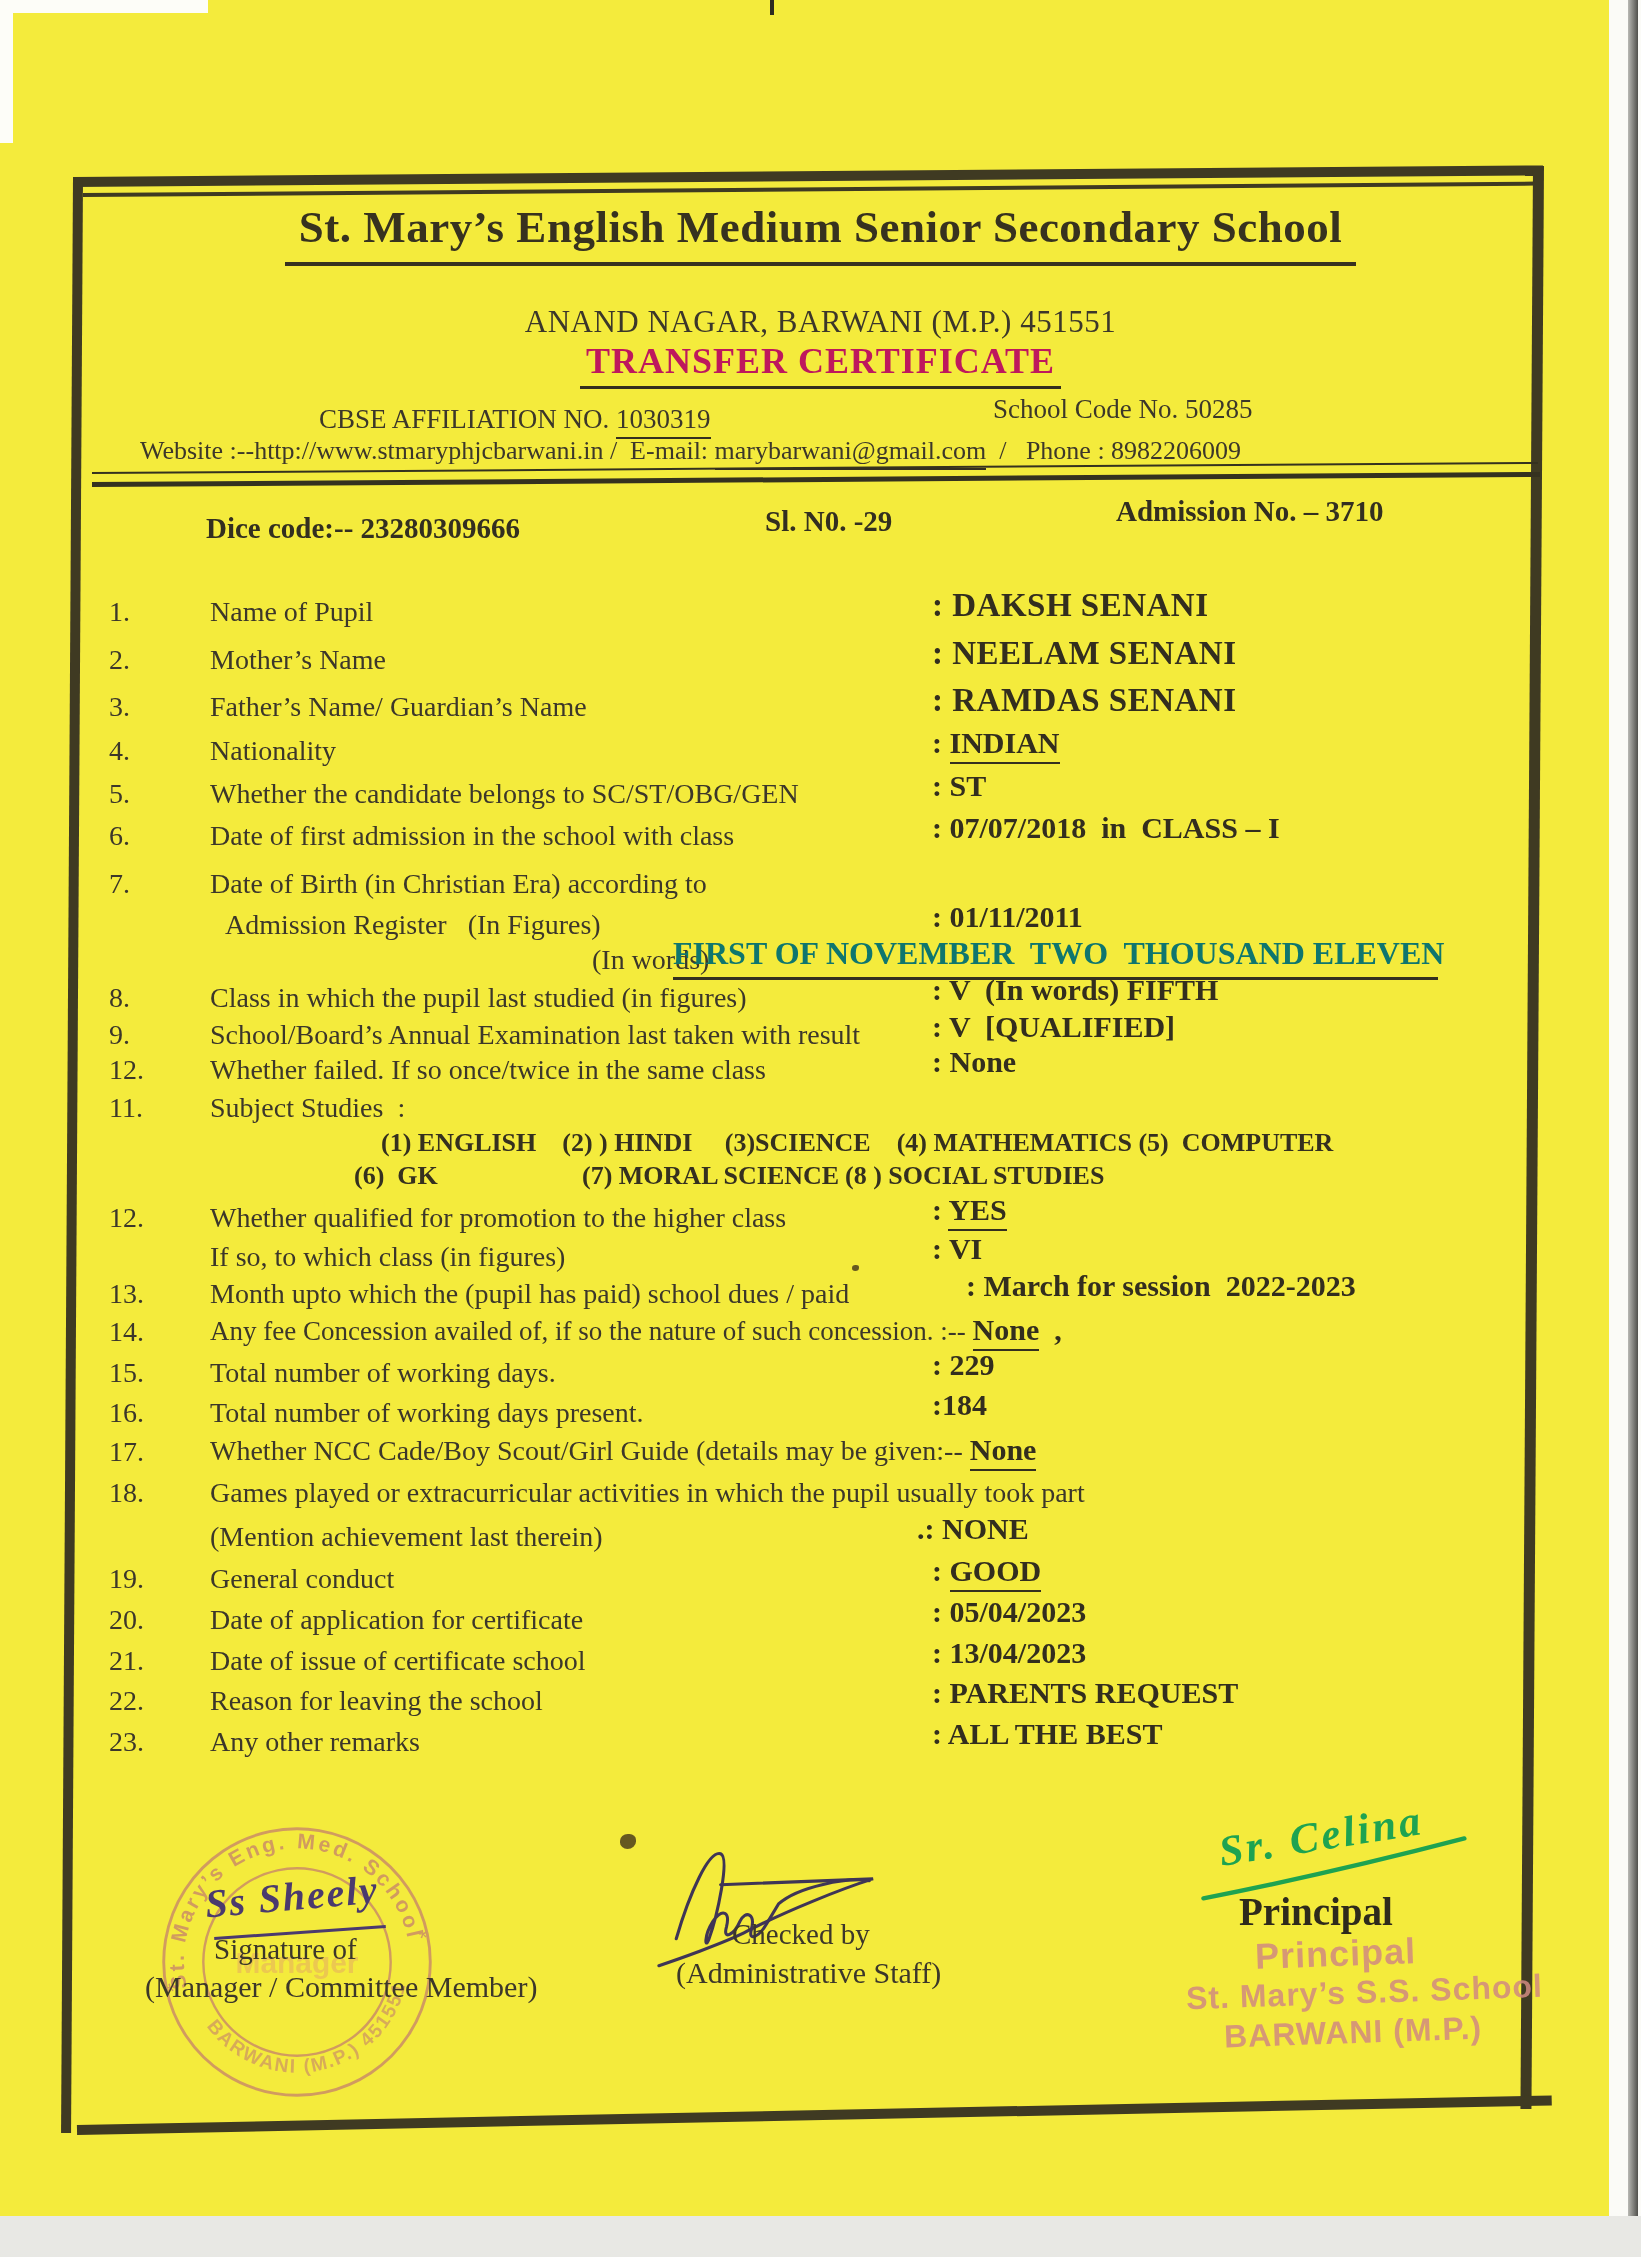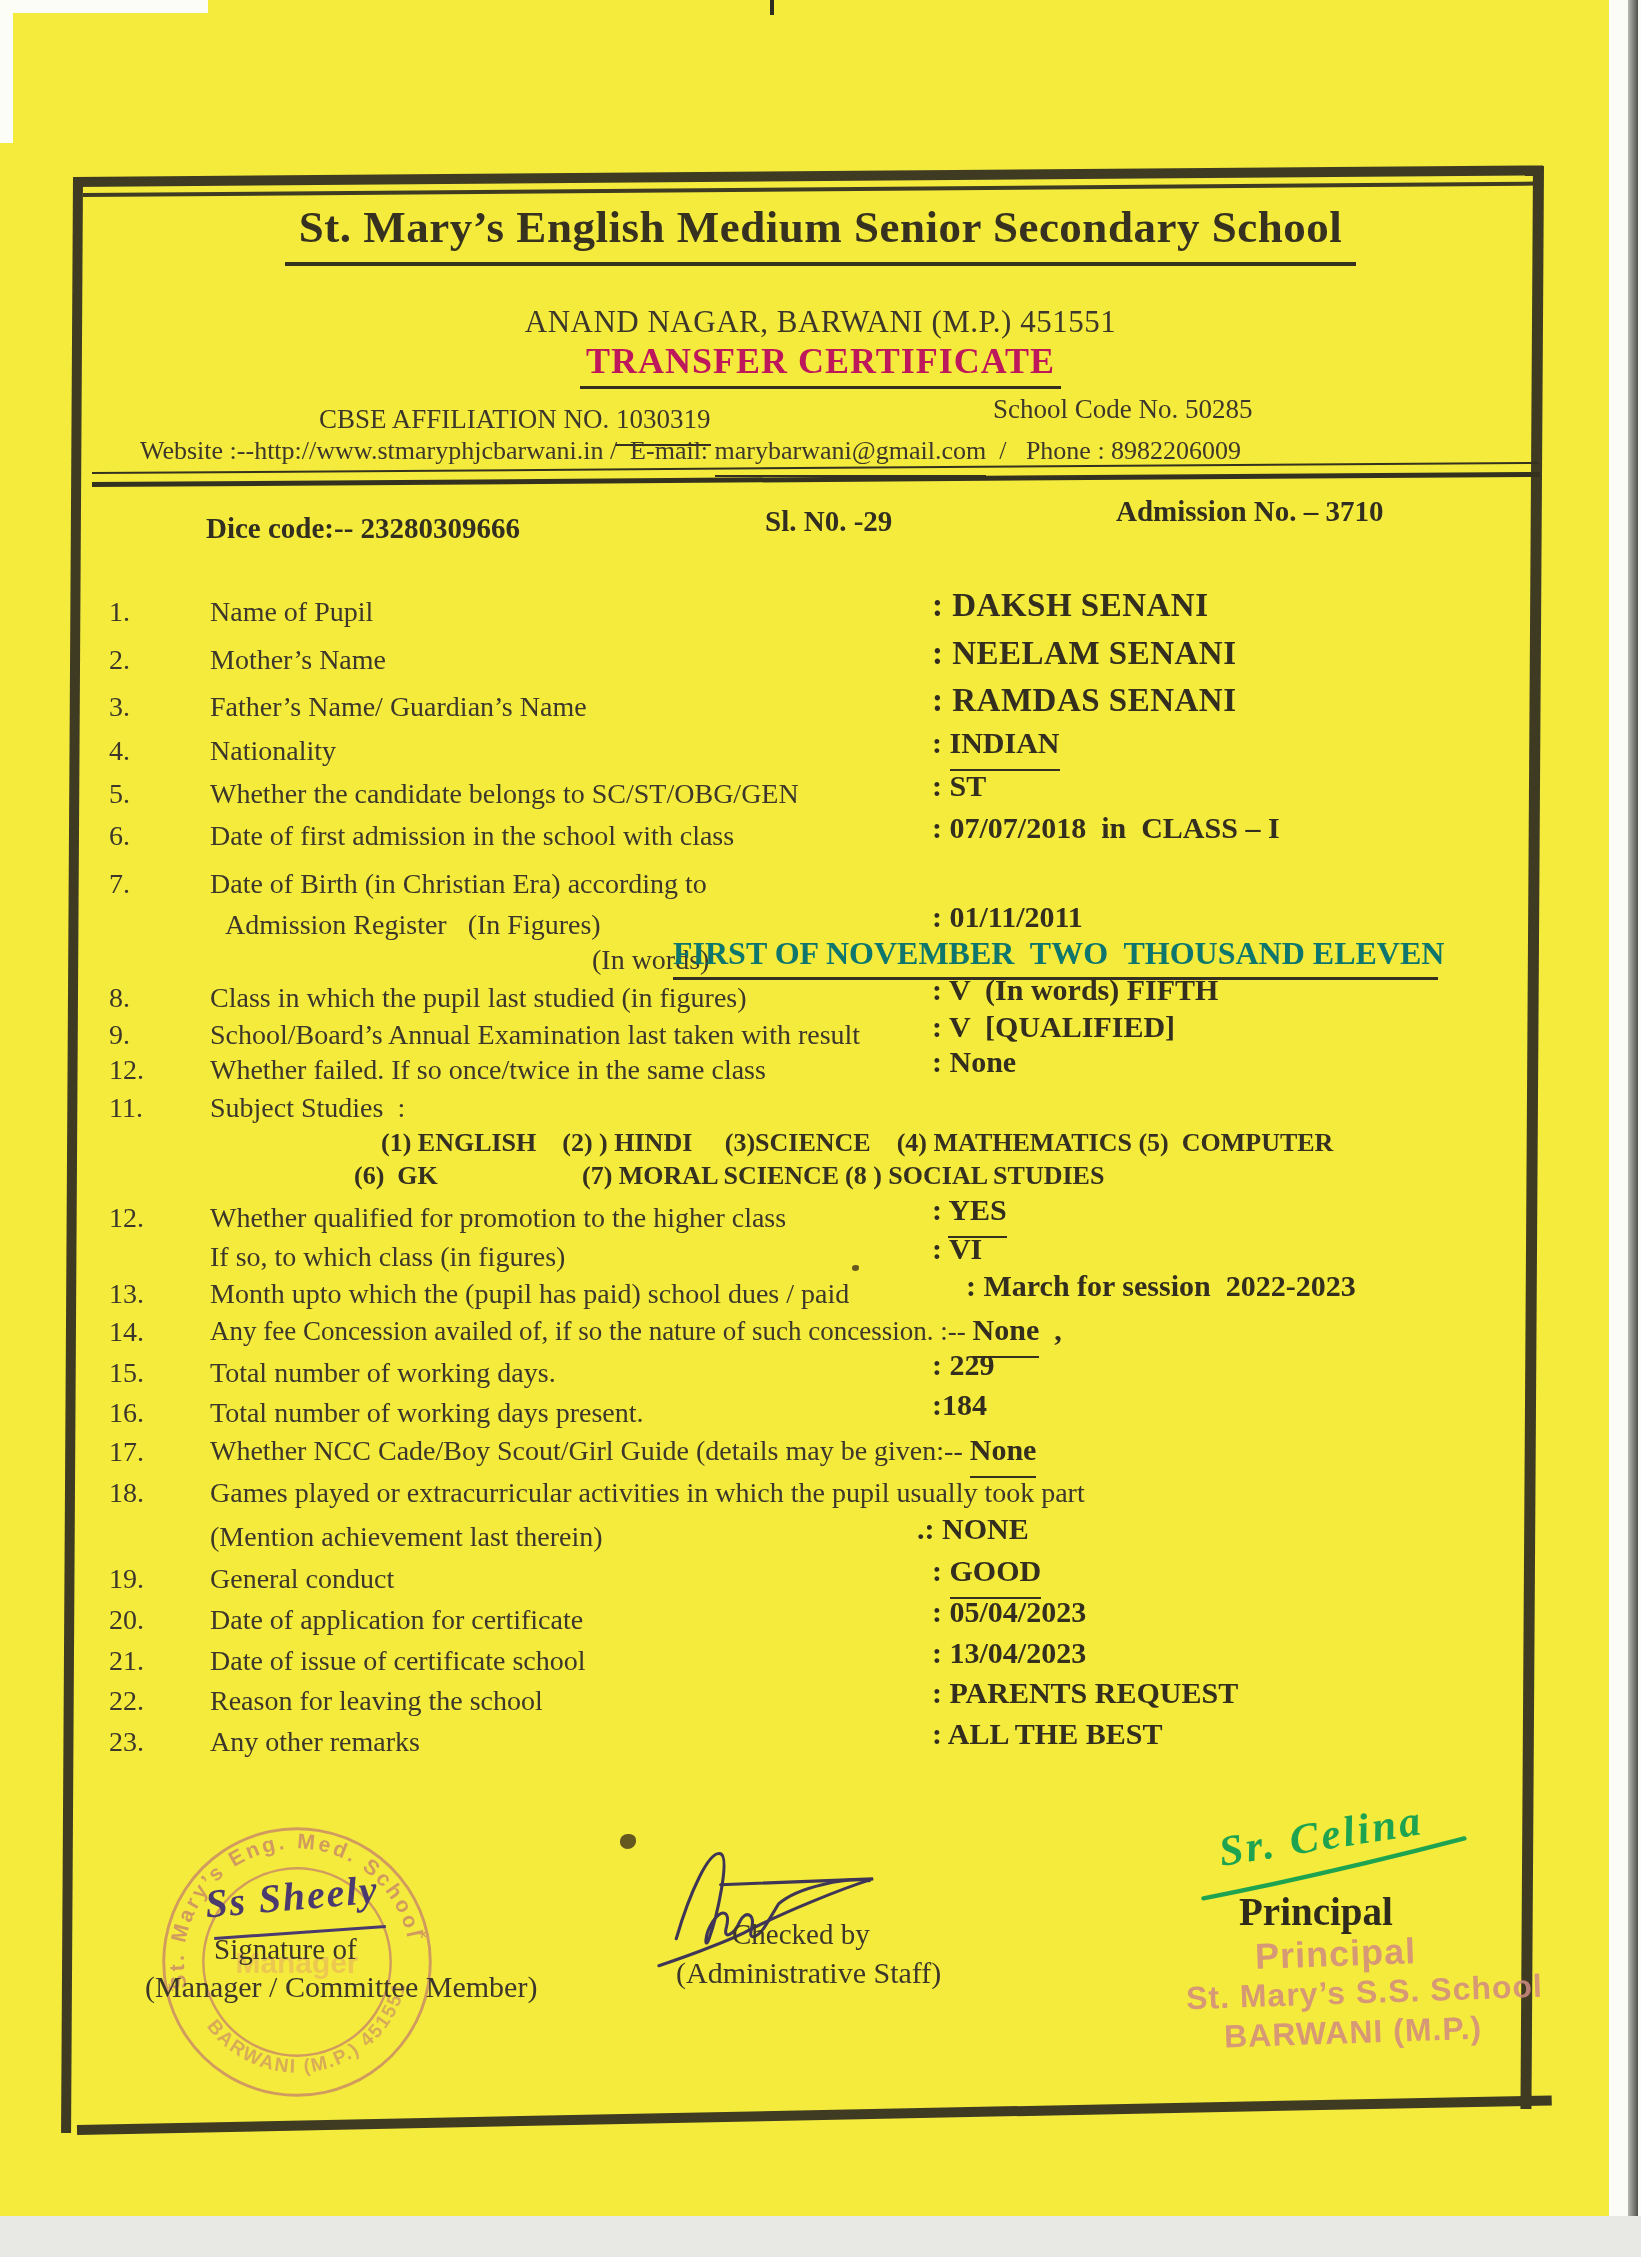--- a/index.html
+++ b/index.html
@@ -21,21 +21,21 @@
   .b-right{left:1533px;top:166px;width:10.6px;height:1943px;transform:rotate(0.37deg);transform-origin:top center;}
   .b-bottom{left:77px;top:2125px;width:1475px;height:9.7px;transform:rotate(-1.15deg);transform-origin:left center;}
   
   .center-line{position:absolute;left:0;width:1641px;text-align:center;}
   .school-title{top:201px;font-size:45px;font-weight:bold;letter-spacing:0.5px;color:#37321f;}
   .school-title span{display:inline-block;border-bottom:4.8px solid #37321f;padding:0 13.5px 8.7px 13.5px;}
   .addr{top:304px;font-size:31px;letter-spacing:0.5px;}
   .tc-title{top:340px;font-size:36px;font-weight:bold;letter-spacing:1px;color:#be185d;}
   .tc-title span{display:inline-block;border-bottom:3.9px solid #332e1d;padding:0 5.8px 3.9px 5.8px;}
   .hline{position:absolute;font-size:27px;white-space:pre;}
-  .u{border-bottom:2.9px solid #35301f;padding-bottom:10px;}
+  .u{border-bottom:2.9px solid #35301f;padding-bottom:3px;}
   .rule{position:absolute;background:#35311f;}
   
   .meta{position:absolute;font-size:29px;font-weight:bold;white-space:pre;color:#332f20;}
   
   .row{position:absolute;left:0;width:1583px;height:44px;}
   .row .n{position:absolute;left:109px;top:8.7px;font-size:28px;white-space:pre;}
   .row .l{position:absolute;left:210px;top:8.7px;font-size:28px;white-space:pre;}
   .row .v{position:absolute;left:932px;top:0;font-size:30px;font-weight:bold;white-space:pre;color:#332e1e;}
   .row .v.big{font-size:33px;letter-spacing:0.5px;}
   .inlinelbl{position:absolute;left:210px;top:5.8px;font-size:28px;white-space:pre;}

